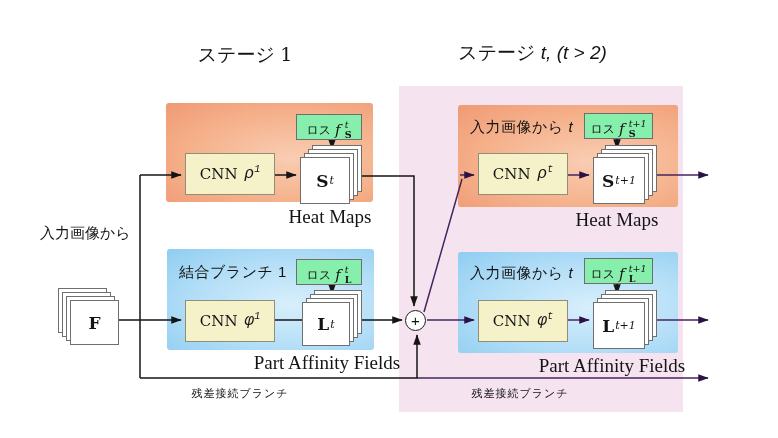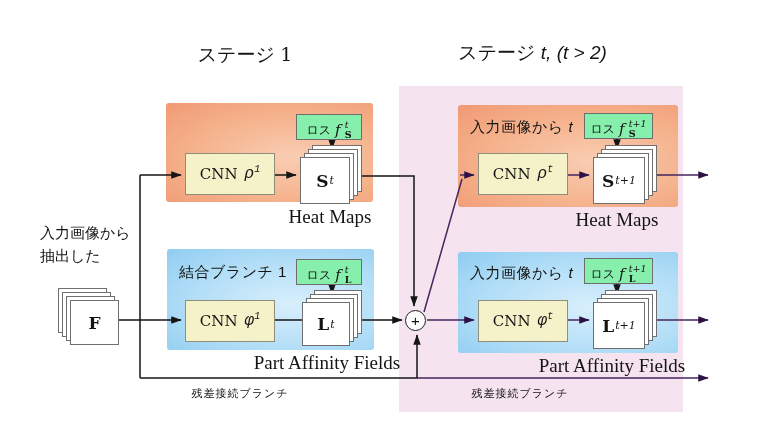--- a/index.html
+++ b/index.html
@@ -68,21 +68,20 @@
     <span>ステージ</span>
     <span class="serif">1</span>
   </div>
   <div class="abs title" style="left:415px;top:40px;width:235px;">
     <span>ステージ</span>
     <span class="math">t, (t &gt; 2)</span>
   </div>
 
   <div class="abs input-caption" style="left:40px;top:221px;">
     <div>入力画像から</div>
-    <div>抽出した</div>
   </div>
   <div class="abs stack" style="left:58px;top:288px;width:59px;height:55px;">
     <div class="sq" style="left:0;top:0;width:47px;height:43px;"></div>
     <div class="sq" style="left:4px;top:4px;width:47px;height:43px;"></div>
     <div class="sq" style="left:8px;top:8px;width:47px;height:43px;"></div>
     <div class="sq" style="left:12px;top:12px;width:47px;height:43px;">
       <div class="map-label">
         <span>F</span>
       </div>
     </div>

